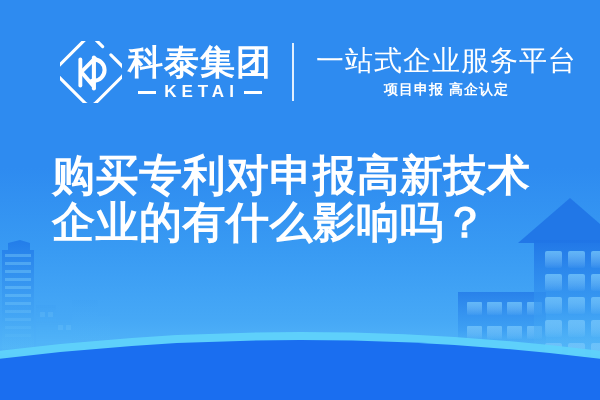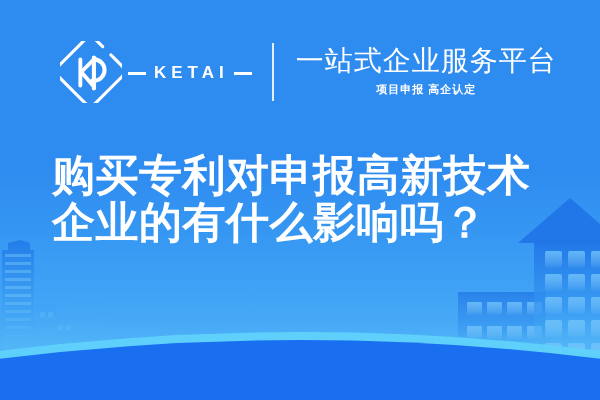--- a/index.html
+++ b/index.html
@@ -125,21 +125,21 @@
     color: #ffffff;
     font-size: 28px;
     font-weight: normal;
     letter-spacing: 1px;
     line-height: 34px;
     white-space: nowrap;
   }
 
   .tagline-sub {
     color: #ffffff;
-    font-size: 11px;
+    font-size: 14px;
     font-weight: bold;
     letter-spacing: 1px;
     line-height: 22px;
     white-space: nowrap;
   }
 
   
   .headline {
     position: absolute;
     left: 52px;
@@ -277,20 +277,21 @@
                  A8,8 0 0 0 58,51 L58,13 A8,8 0 0 0 50,5 L34,5" fill="none" stroke="#ffffff" stroke-width="3.2" stroke-linecap="round" transform="rotate(45 32 32)"></path>
 
         <path d="M21,19 L21,46" fill="none" stroke="#ffffff" stroke-width="4" stroke-linecap="round"></path>
         <path d="M36,18 L22,32 L34,46" fill="none" stroke="#ffffff" stroke-width="4" stroke-linecap="round" stroke-linejoin="round"></path>
 
         <path d="M35,17 L35,49" fill="none" stroke="#ffffff" stroke-width="4.2" stroke-linecap="round"></path>
         <path d="M35,19 A11,11 0 0 1 35,41 L33,41" fill="none" stroke="#ffffff" stroke-width="4.2" stroke-linecap="round"></path>
       </svg>
 
       <div class="logo-words">
+        <div class="logo-cn">科泰集团</div>
         <div class="logo-en">
           <span class="rule"></span>
           <span class="en-text">KETAI</span>
           <span class="rule"></span>
         </div>
       </div>
     </div>
 
     <div class="divider"></div>
 

